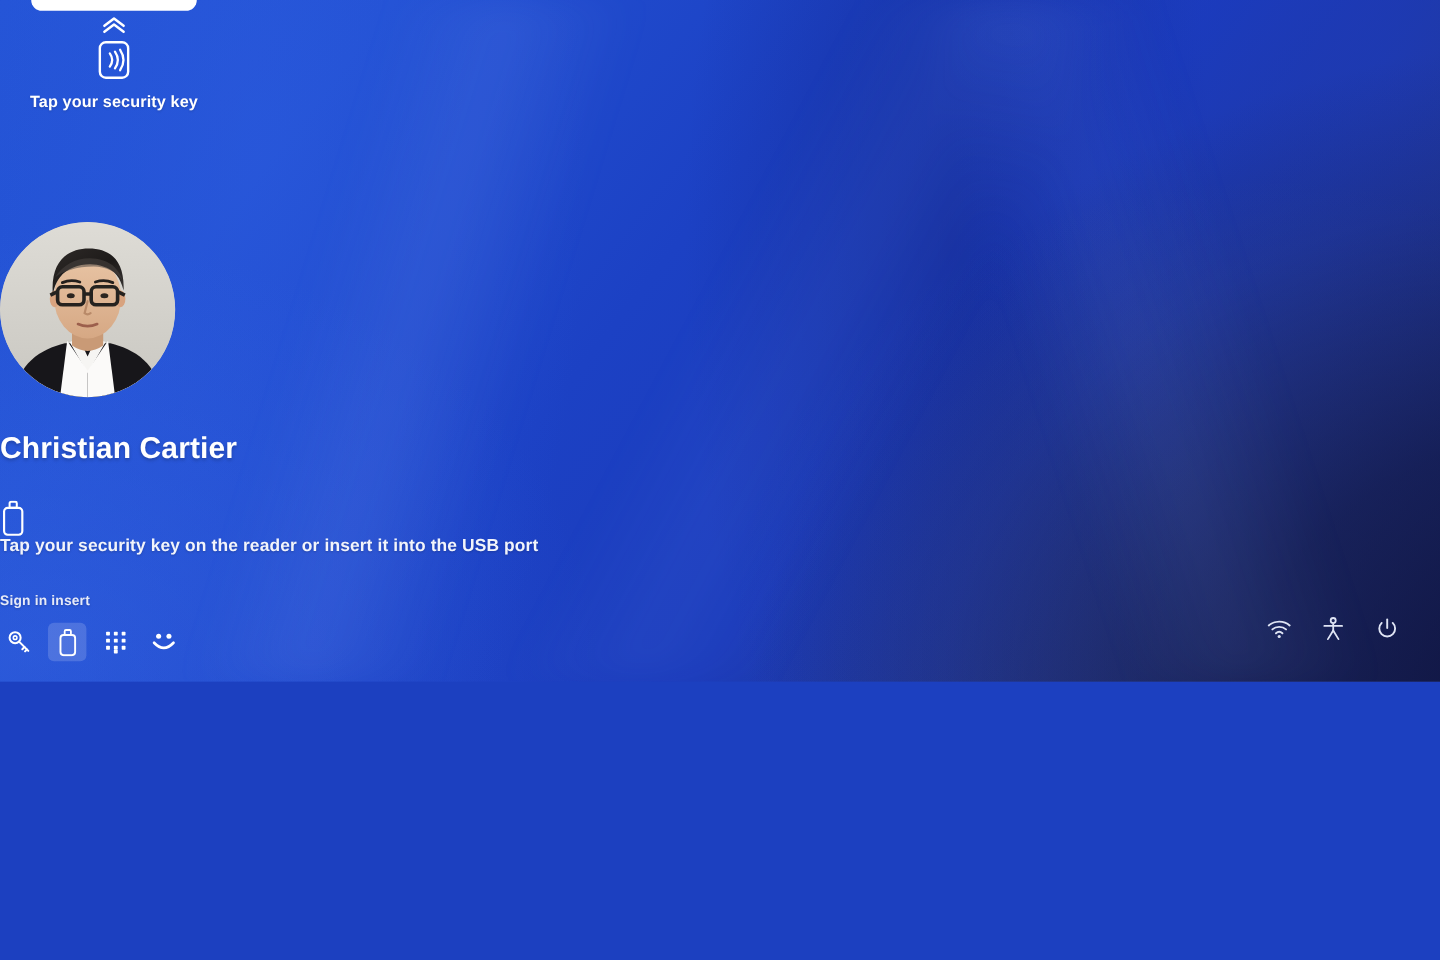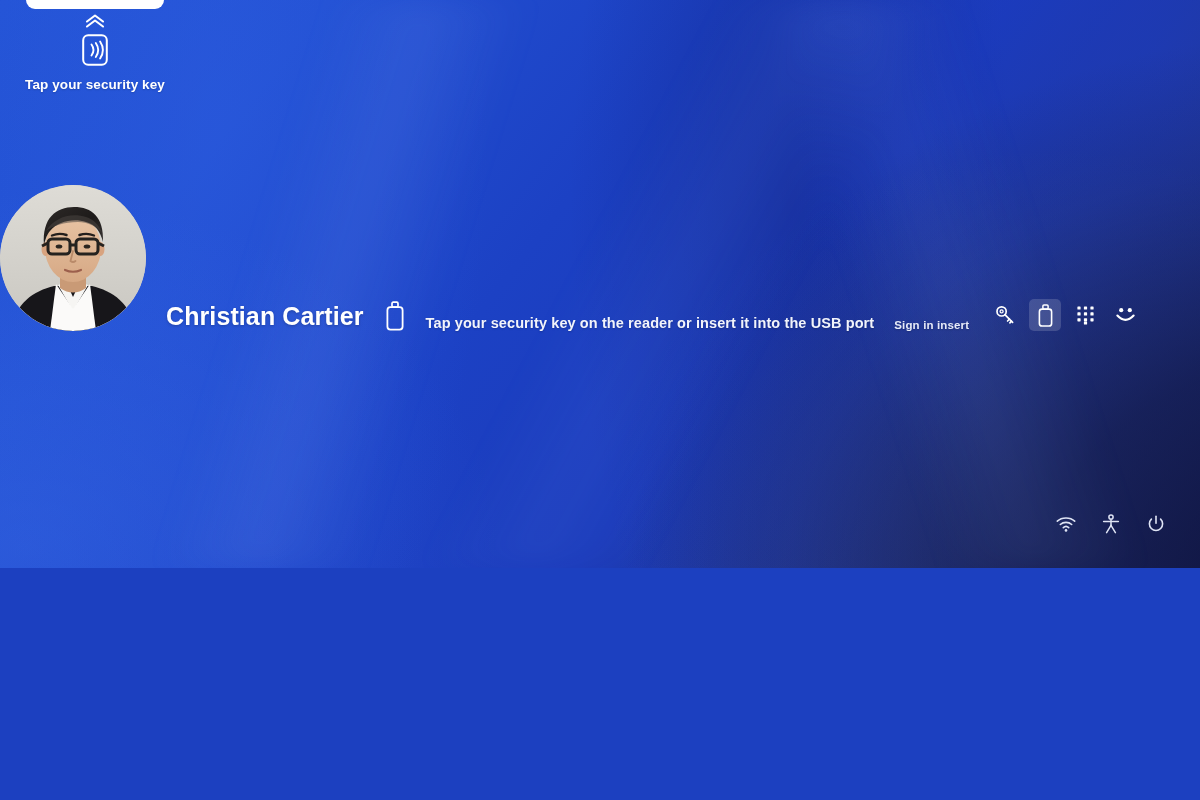--- a/index.html
+++ b/index.html
@@ -44,34 +44,34 @@
   #collapse-chevron-icon { width:22px; height:14px; display:block; }
   #nfc-tap-icon { width:28px; height:34px; display:block; margin-top:5px; }
   #notification-label {
     margin-top:10px; color:#ffffff; font-size:13.5px; font-weight:600;
     letter-spacing:0.1px; white-space:nowrap; text-shadow:0 1px 2px rgba(0,0,0,0.18);
   }
 
   
   #signin-panel {
     position:absolute; left:0; right:0; top:185px;
-    display:flex; flex-direction:row; align-items:flex-end;gap:20px;
+    display:flex; flex-direction:column; align-items:flex-start;
   }
   #user-avatar {
     width:146px; height:146px; border-radius:50%; overflow:hidden;
     background:#cfcdc9; position:relative; flex:none;
   }
   #user-avatar svg { display:block; width:146px; height:146px; }
   #user-display-name {
     margin-top:29px; color:#ffffff; font-size:25px; font-weight:600;
     letter-spacing:0.1px; text-shadow:0 1px 3px rgba(0,0,0,0.22);
   }
   #security-key-glyph { margin-top:28px; width:22px; height:30px; display:block; }
   #signin-instruction {
-    margin-top:17px; color:#f2f4fb; font-size:14.5px; font-weight:600;
+    color:#f2f4fb; font-size:14.5px; font-weight:600;
     letter-spacing:0.1px; text-shadow:0 1px 2px rgba(0,0,0,0.2);
   }
   #signin-options-label {
     margin-top:32px; color:#e6eaf8; font-size:11.5px; font-weight:600;
     letter-spacing:0.15px; text-shadow:0 1px 2px rgba(0,0,0,0.2);
   }
   #signin-options-row {
     margin-top:12px; display:flex; align-items:center; gap:8px;
   }
   .signin-option {

